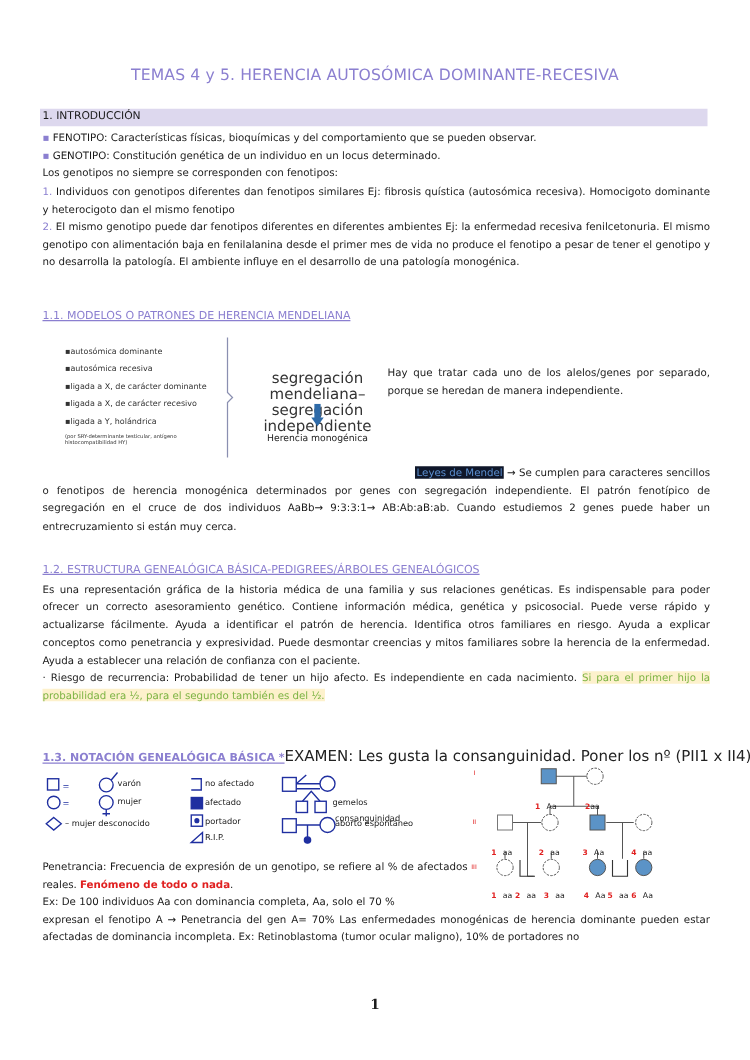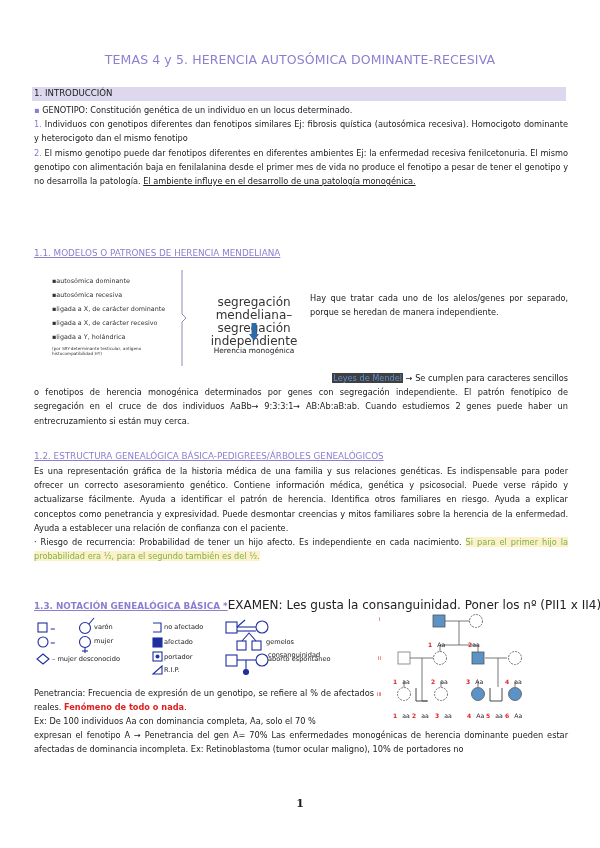--- a/index.html
+++ b/index.html
@@ -6,44 +6,46 @@
   body { width:600px; height:848px; position:relative; overflow:hidden;
          font-family:"DejaVu Sans", sans-serif; color:#1a1a1a; }
   .abs { position:absolute; }
   .title { left:0; width:600px; top:52px; text-align:center; font-size:12.5px;
            color:#8b7fd0; letter-spacing:0.1px; }
   .hbar { left:32px; top:87px; width:534px; height:14px; background:#ddd8ee; }
   .hbar span { font-size:8.6px; position:absolute; left:2px; top:1px; }
   .p { font-size:8.2px; line-height:14.2px; text-align:justify; }
   .bullet { color:#8b7fd0; }
   .num { color:#8b7fd0; }
-  .u { text-decoration:underline; }
+  .u { }
   .sec { font-size:8.8px; color:#8b7fd0; text-decoration:underline; }
   .small { font-size:6.4px; color:#333; }
-  .mendel { background:#404040; color:#5b8fd0; padding:0 1px; }
+  .mendel { background:#0f172a; color:#5b8fd0; padding:0 1px; }
   .hl { background:#fdf1cc; color:#7cb342; }
   .red { color:#e02020; font-weight:bold; }
   .legend-t { font-size:6.6px; color:#222; }
   .pnum { font-size:6px; color:#e02020; font-weight:bold; }
   .gen { font-size:6.2px; color:#222; }
   .gen-roman { font-size:5px; color:#e02020; }
   .pageno { left:0; width:600px; text-align:center; top:797px; font-size:11px;
             font-family:"DejaVu Serif", serif; font-weight:bold; }
 </style>
 </head>
 <body>
 
 <div class="abs title">TEMAS 4 y 5. HERENCIA AUTOSÓMICA DOMINANTE-RECESIVA</div>
 
 <div class="abs hbar">
   <span>1. INTRODUCCIÓN</span>
 </div>
 
 <div class="abs p" style="left:34px; top:103px; width:534px;">
+  <div><span class="bullet">▪ </span><span>FENOTIPO</span><span>: Características físicas, bioquímicas y del comportamiento que se pueden observar.</span></div>
   <div><span class="bullet">▪ </span><span>GENOTIPO</span><span>: Constitución genética de un individuo en un locus determinado.</span></div>
+  <div>Los genotipos no siempre se corresponden con fenotipos:</div>
   <div><span class="num">1.</span><span> Individuos con genotipos diferentes dan fenotipos similares Ej: fibrosis quística (autosómica recesiva). Homocigoto dominante y heterocigoto dan el mismo fenotipo</span></div>
   <div><span class="num">2.</span><span> El mismo genotipo puede dar fenotipos diferentes en diferentes ambientes Ej: la enfermedad recesiva fenilcetonuria. El mismo genotipo con alimentación baja en fenilalanina desde el primer mes de vida no produce el fenotipo a pesar de tener el genotipo y no desarrolla la patología. </span><span class="u">El ambiente influye en el desarrollo de una patología monogénica.</span></div>
 </div>
 
 <div class="abs sec" style="left:34px; top:248px;">1.1. MODELOS O PATRONES DE HERENCIA MENDELIANA</div>
 
 <div class="abs" style="left:34px; top:266px; width:270px; height:105px;">
   <div class="abs small" style="left:18px; top:8px; line-height:14px; font-size:6.4px;">
     <div>▪autosómica dominante</div>
     <div>▪autosómica recesiva</div>

